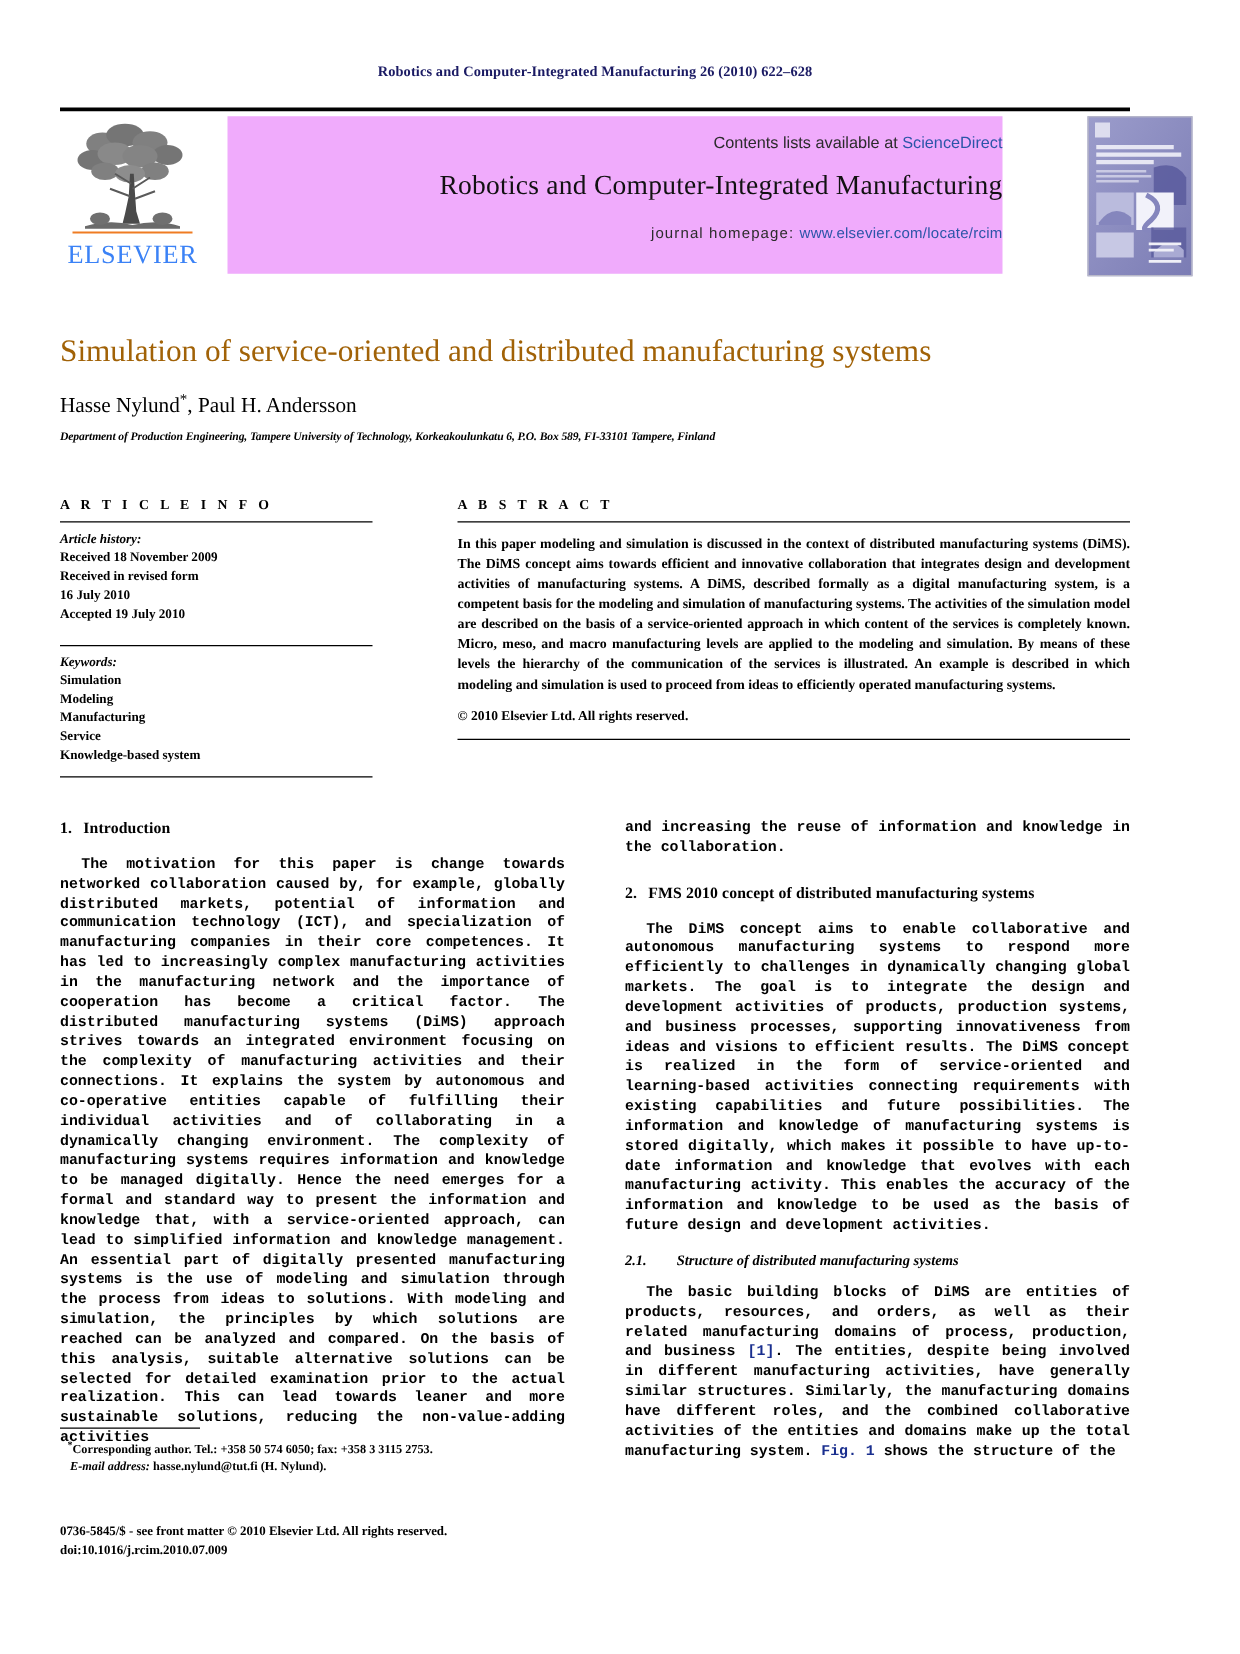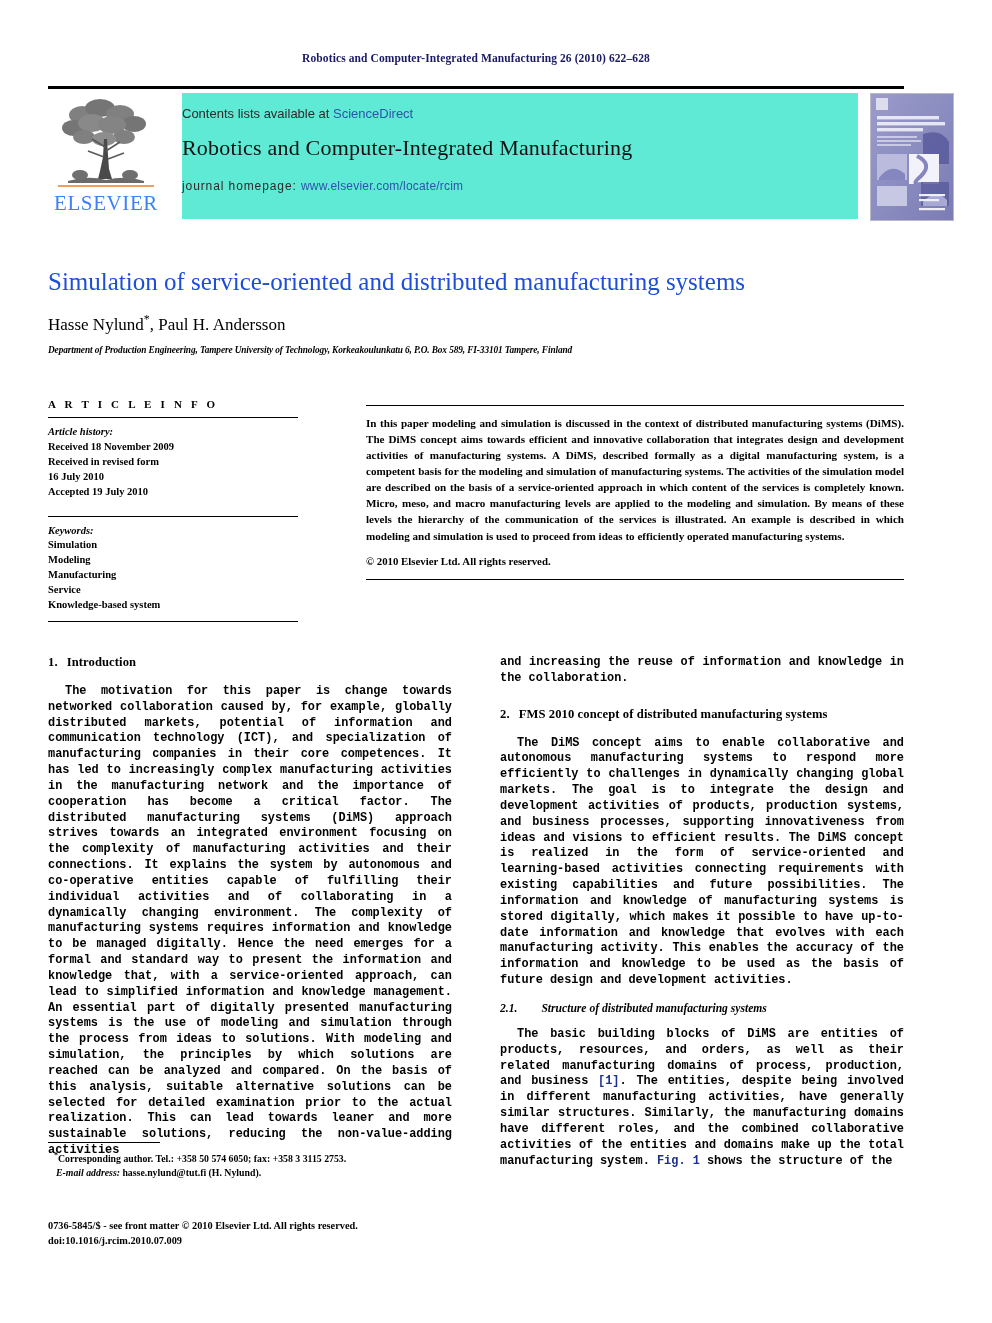--- a/index.html
+++ b/index.html
@@ -61,23 +61,23 @@
     width: 116px;
     text-align: center;
     font-family: "Liberation Serif", serif;
     font-size: 21px;
     letter-spacing: 0.6px;
     color: #3b82f6;
   }
   .banner {
     position: absolute;
     left: 134px; top: 0px;
-    width: 676px; height: 126px;
-    background: #5eead4;
-    text-align: left;
+    width: 620px; height: 126px;
+    background: #f0abfc;
+    text-align: right;
   }
   .contents-line {
     font-family: "Liberation Sans", sans-serif;
     font-size: 13px;
     color: #2b2b2b;
     padding-top: 13px;
   }
   .contents-line .sd {
     color: #2b55a8;
   }
@@ -111,21 +111,21 @@
   
   .title-block {
     position: absolute;
     left: 48px; top: 268px;
     width: 856px;
   }
   .paper-title {
     font-family: "Liberation Serif", serif;
     font-size: 25px;
     line-height: 1.15;
-    color: #1d4ed8;
+    color: #a16207;
     margin: 0;
     font-weight: normal;
   }
   .authors {
     font-family: "Liberation Serif", serif;
     font-size: 17px;
     margin: 15px 0 0 0;
     font-weight: normal;
   }
   .authors .star { font-size: 12px; vertical-align: super; }
@@ -384,20 +384,21 @@
         <div>Simulation</div>
         <div>Modeling</div>
         <div>Manufacturing</div>
         <div>Service</div>
         <div>Knowledge-based system</div>
       </div>
       <div class="rule" style="margin-top:8px;"></div>
     </div>
 
     <div class="col-abs">
+      <div class="sec-label">A B S T R A C T</div>
       <div class="rule"></div>
       <div class="abs-body">In this paper modeling and simulation is discussed in the context of distributed manufacturing systems (DiMS). The DiMS concept aims towards efficient and innovative collaboration that integrates design and development activities of manufacturing systems. A DiMS, described formally as a digital manufacturing system, is a competent basis for the modeling and simulation of manufacturing systems. The activities of the simulation model are described on the basis of a service-oriented approach in which content of the services is completely known. Micro, meso, and macro manufacturing levels are applied to the modeling and simulation. By means of these levels the hierarchy of the communication of the services is illustrated. An example is described in which modeling and simulation is used to proceed from ideas to efficiently operated manufacturing systems.</div>
       <div class="abs-copy">© 2010 Elsevier Ltd. All rights reserved.</div>
       <div class="abs-rule-bottom"></div>
     </div>
 
   </div>
 
   <div class="body-cols">
 

